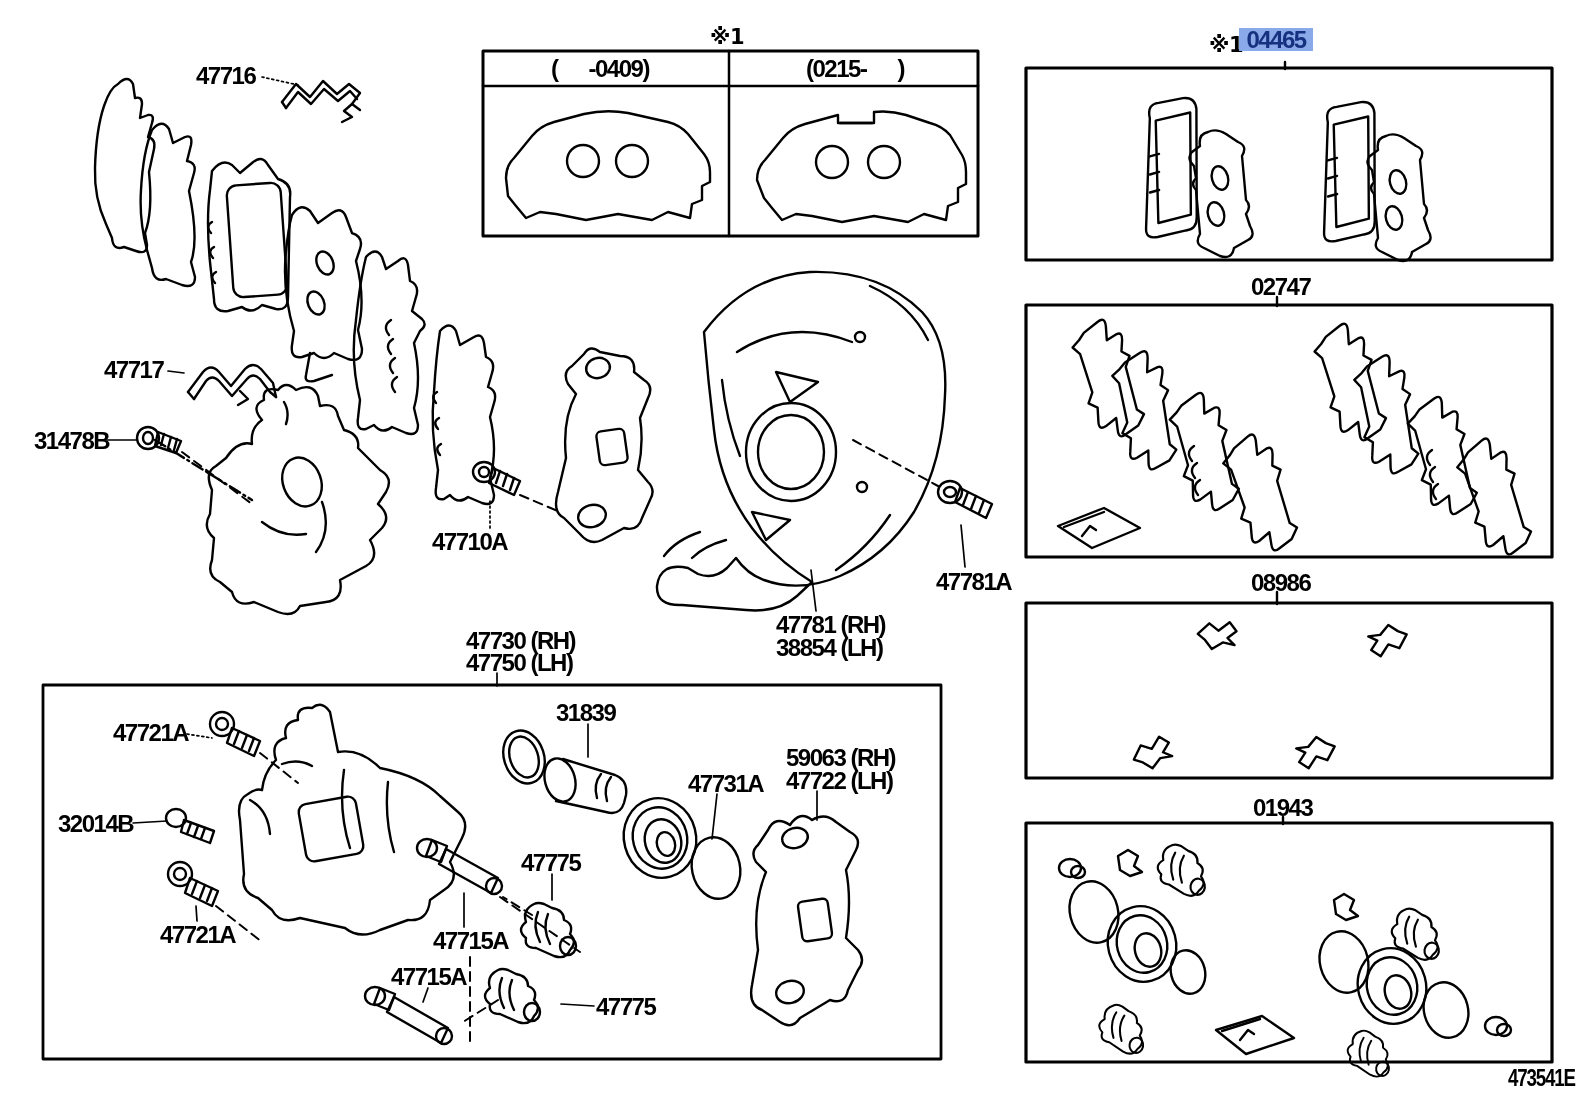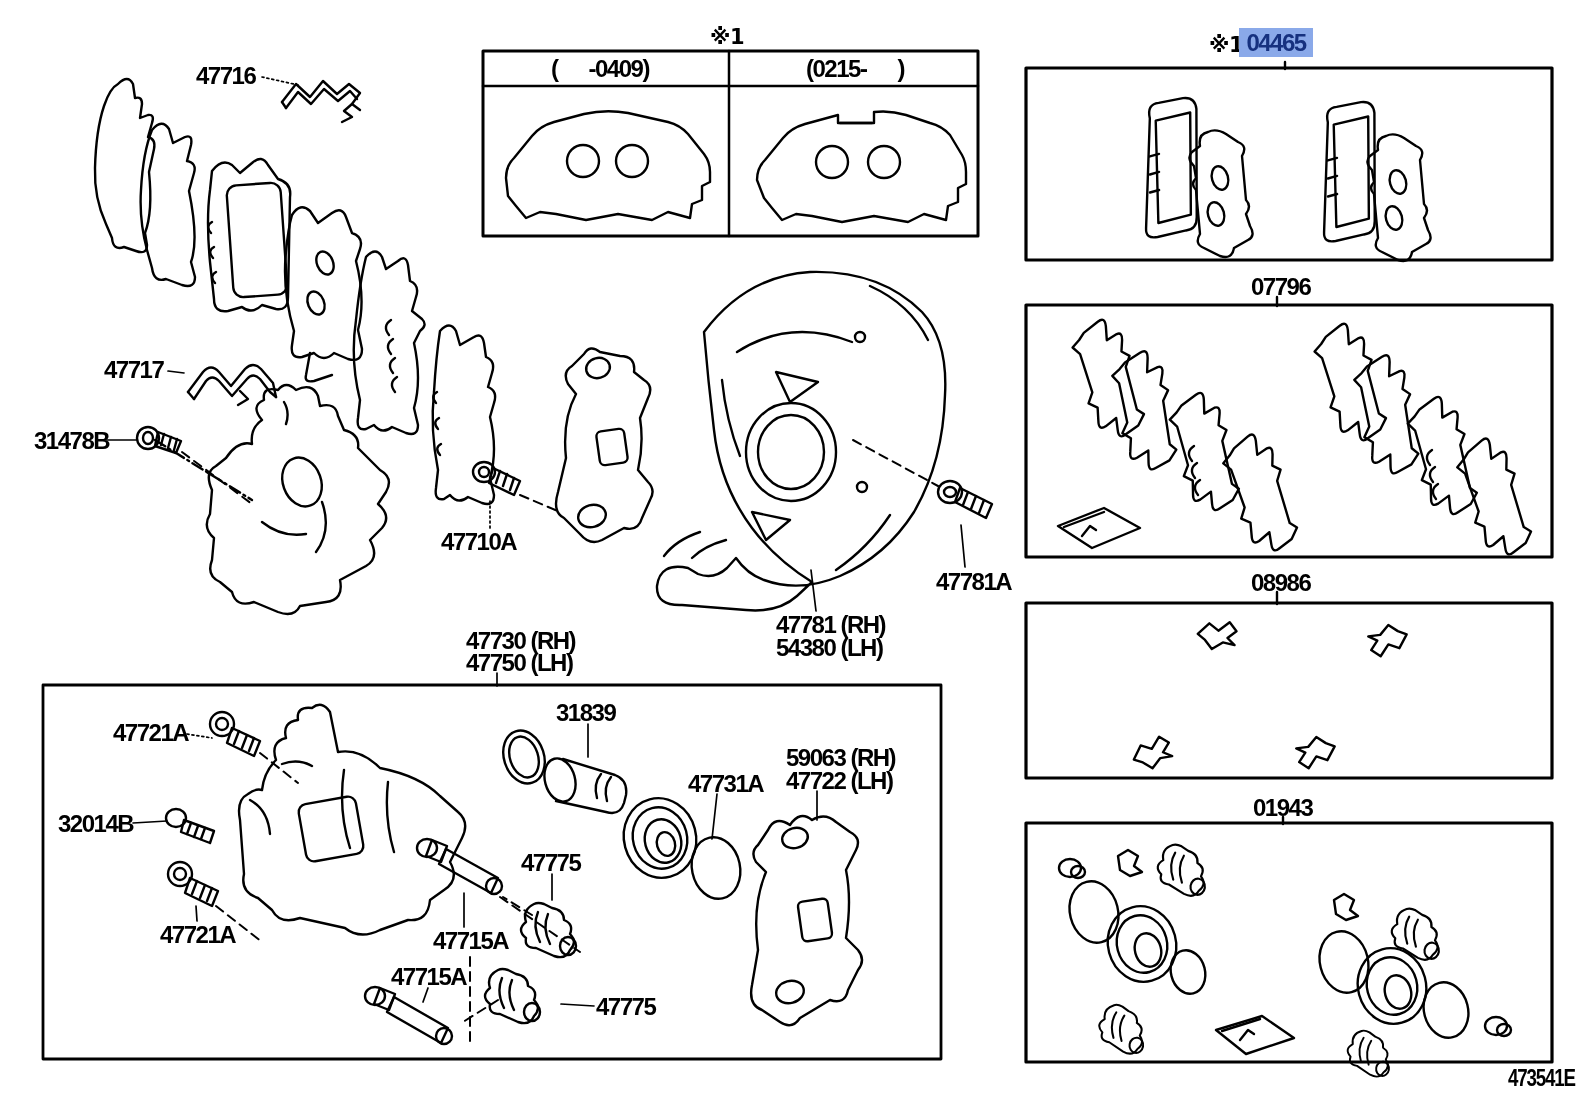--- a/index.html
+++ b/index.html
@@ -1,21 +1,21 @@
 <!DOCTYPE html>
 <html style="--highlight-bg: #8aa9e9; --highlight-fg: #16317f; --line: #000000;"><head>
 <meta charset="utf-8">
 <style>
   html,body{margin:0;padding:0;background:#fff;}
   #stage{position:relative;width:1588px;height:1095px;background:#fff;overflow:hidden;
          font-family:"Liberation Sans",sans-serif;}
   .lbl{position:absolute;font-weight:bold;font-size:24px;letter-spacing:-1.5px;
        white-space:pre;color:#000;line-height:1;}
   .note{font-family:"DejaVu Sans",sans-serif;font-size:21px;letter-spacing:-0.5px;}
-  .hl{position:absolute;left:1239px;top:28px;width:74px;height:29px;
+  .hl{position:absolute;left:1239px;top:28px;width:74px;height:23px;
       background:var(--highlight-bg,#8aa9e9);color:var(--highlight-fg,#16317f);
       display:flex;align-items:center;justify-content:center;}
   .hl .lblin{font-weight:bold;font-size:24px;letter-spacing:-1.5px;line-height:1;}
   .code{transform:scaleX(.78);transform-origin:0 0;}
   svg{position:absolute;left:0;top:0;}
 </style>
 </head>
 <body>
 
 <div id="stage">
@@ -347,25 +347,25 @@
       <path d="M1277,297 L1277,306" stroke-width="2.4"></path>
       <path d="M1277,592 L1277,604" stroke-width="2.4"></path>
       <path d="M1283,817 L1283,824" stroke-width="2.4"></path>
     </g>
   </g>
 </svg>
 
   <div class="lbl" style="left:196px;top:64px">47716</div>
   <div class="lbl" style="left:104px;top:358px">47717</div>
   <div class="lbl" style="left:34px;top:429px">31478B</div>
-  <div class="lbl" style="left:441px;top:530px">47710A</div>
+  <div class="lbl" style="left:432px;top:530px">47710A</div>
   <div class="lbl" style="left:466px;top:629px">47730 (RH)</div>
   <div class="lbl" style="left:466px;top:651px">47750 (LH)</div>
   <div class="lbl" style="left:776px;top:613px">47781 (RH)</div>
-  <div class="lbl" style="left:776px;top:636px">54380 (LH)</div>
+  <div class="lbl" style="left:776px;top:636px">38854 (LH)</div>
   <div class="lbl" style="left:936px;top:570px">47781A</div>
   <div class="lbl" style="left:113px;top:721px">47721A</div>
   <div class="lbl" style="left:58px;top:812px">32014B</div>
   <div class="lbl" style="left:160px;top:923px">47721A</div>
   <div class="lbl" style="left:433px;top:929px">47715A</div>
   <div class="lbl" style="left:391px;top:965px">47715A</div>
   <div class="lbl" style="left:556px;top:701px">31839</div>
   <div class="lbl" style="left:688px;top:772px">47731A</div>
   <div class="lbl" style="left:521px;top:851px">47775</div>
   <div class="lbl" style="left:596px;top:995px">47775</div>
@@ -373,18 +373,18 @@
   <div class="lbl" style="left:786px;top:769px">47722 (LH)</div>
 
   <div class="lbl note" style="left:710px;top:27px">※1</div>
   <div class="lbl" style="left:551px;top:57px">(      -0409)</div>
   <div class="lbl" style="left:806px;top:57px">(0215-      )</div>
 
   <div class="lbl note" style="left:1209px;top:35px">※1</div>
   <div class="hl">
     <span class="lblin">04465</span>
   </div>
-  <div class="lbl" style="left:1251px;top:275px">07796</div>
+  <div class="lbl" style="left:1251px;top:275px">02747</div>
   <div class="lbl" style="left:1251px;top:571px">08986</div>
   <div class="lbl" style="left:1253px;top:796px">01943</div>
 
   <div class="lbl code" style="left:1508px;top:1066px">473541E</div>
 </div>
 
 </body></html>

